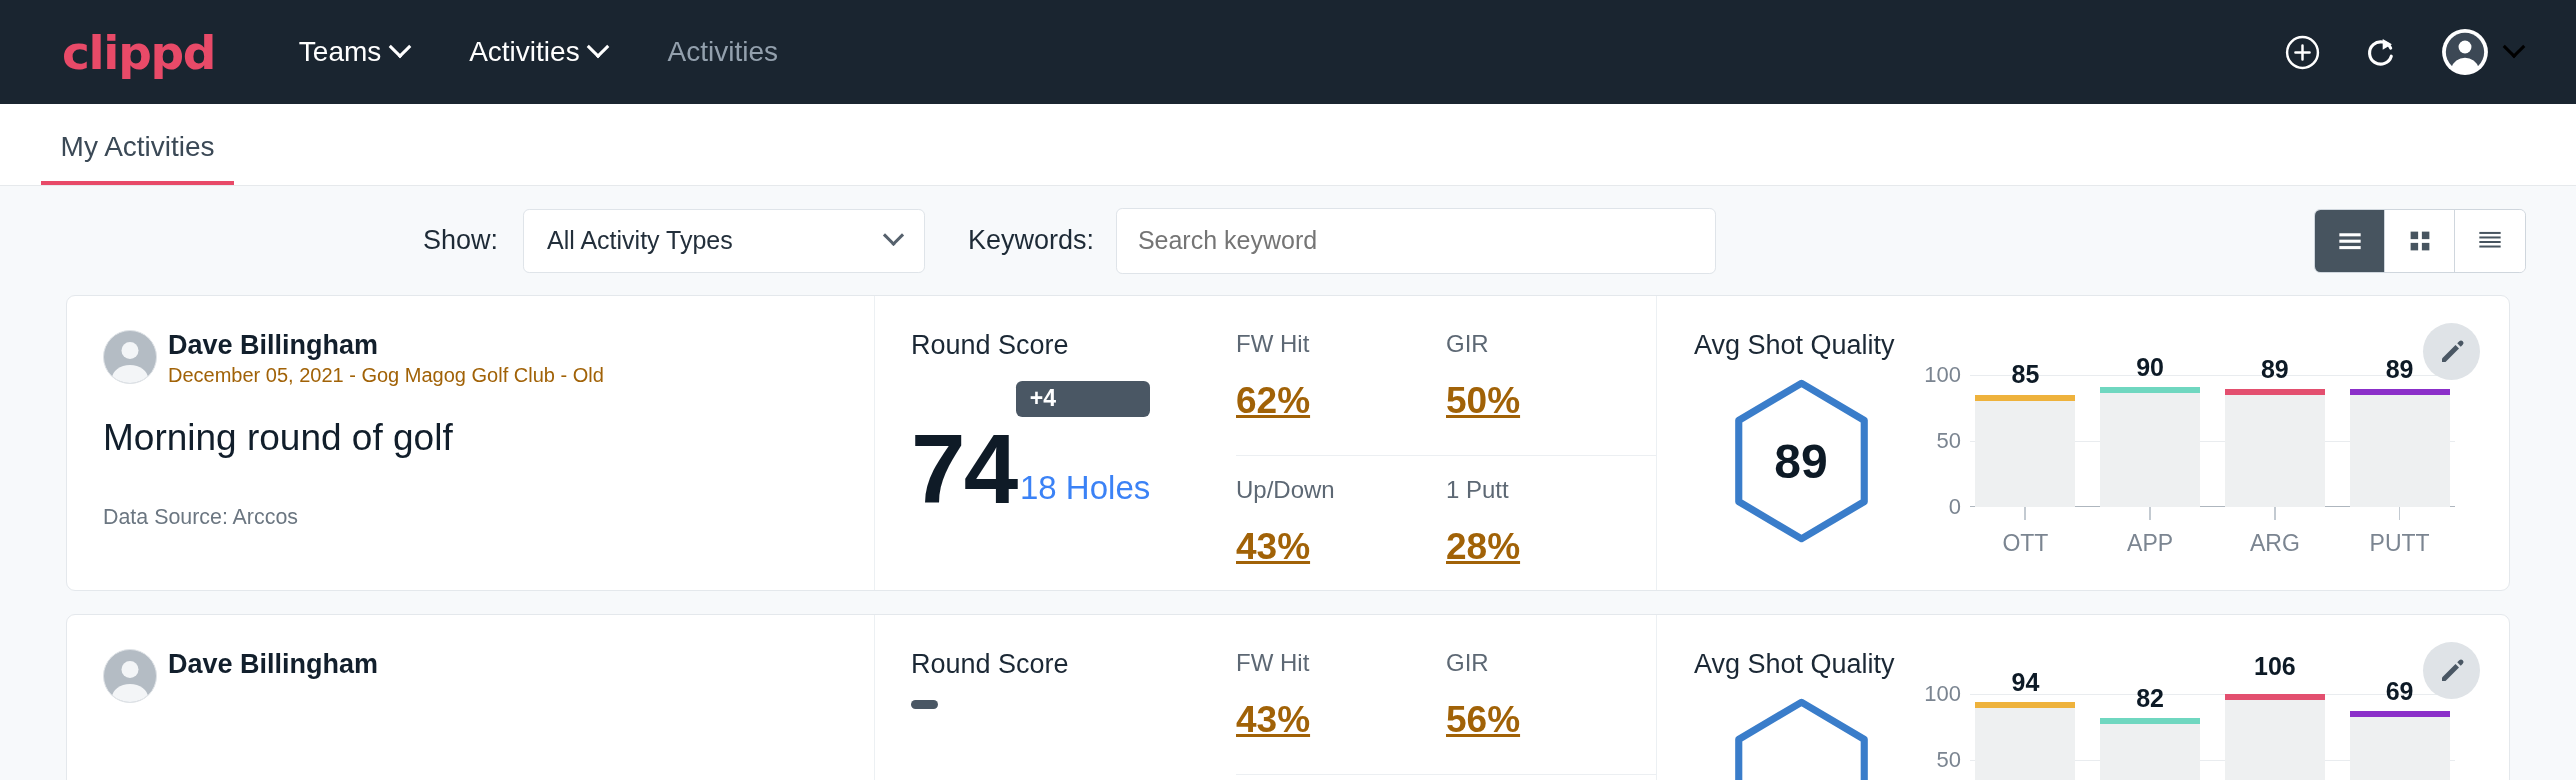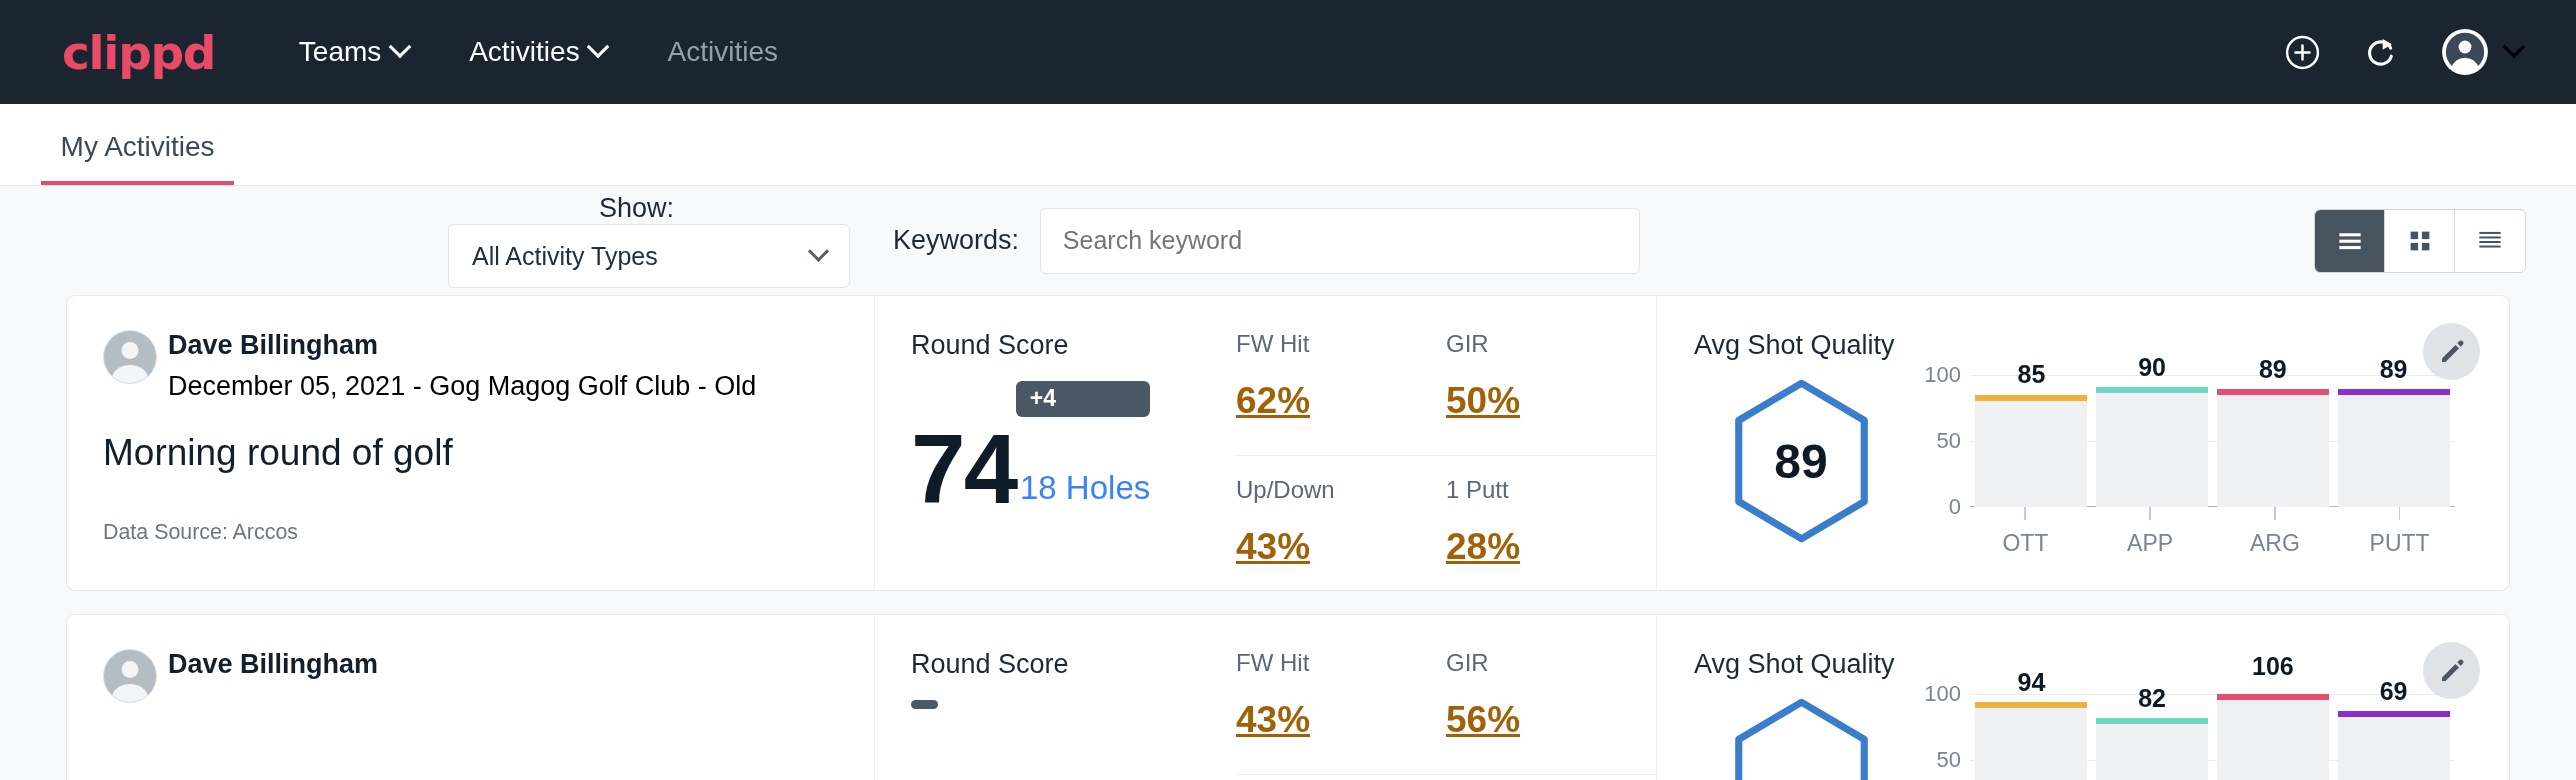--- a/index.html
+++ b/index.html
@@ -157,21 +157,21 @@
     content:''; position:absolute; left:50%; top:10.7px;
     width:17px; height:17px; border-radius:50%;
     background:#f3f5f7; transform:translateX(-50%);
   }
   .pavatar::after {
     content:''; position:absolute; left:50%; bottom:-9px;
     width:36px; height:27px; border-radius:50% 50% 0 0;
     background:#f3f5f7; transform:translateX(-50%);
   }
   .pname { font-size: 27px; font-weight: 700; color: #121f2c; line-height: 1.15; }
-  .pmeta { font-size: 27px; color: #000000; margin-top: 10px; }
+  .pmeta { font-size: 20px; color: #a16207; margin-top: 3px; }
   .ctitle { font-size: 37px; color: #111e2b; margin-top: 30px; font-weight: 400; }
   .csource { font-size: 21.4px; color: #6b7681; margin-top: 46px; }
 
   .c-score {
     width: 361px;
     padding: 34px 0 0 36px;
     flex-shrink: 0;
   }
   .sectlabel { font-size: 27px; color: #1b2835; }
   .scorerow { display: flex; align-items: flex-end; margin-top: 7.1px; }
@@ -234,21 +234,21 @@
     height: 132px;
     position: relative;
     display: flex;
     align-items: flex-end;
     justify-content: space-between;
     padding: 0 5.4px;
   }
   .gridline { position: absolute; left: 0; right: 0; height: 0.9px; background: #e9ecef; }
   .axisline { position: absolute; left: 0; right: 0; bottom: 0; height: 1.8px; background: #aeb6be; }
   .barcol {
-    width: 112px;
+    width: 100px;
     position: relative;
     display: flex; flex-direction: column; justify-content: flex-end;
     height: 100%;
     z-index: 2;
   }
   .barval {
     position: absolute; left: 0; right: 0;
     text-align: center;
     font-size: 25px; font-weight: 700; color: #0d1a26;
   }
@@ -315,21 +315,21 @@
 <div class="tabbar">
   <div class="tab active">
     <span>My Activities</span>
   </div>
 </div>
 
 <div class="page">
 
   <div class="filterrow">
 
-    <div style="margin-left:357px;display:flex;align-items:center;flex-direction:column;">
+    <div style="margin-left:357px;display:flex;align-items:center;">
       <span class="showlabel">Show:</span>
       <div class="select">
         <span>All Activity Types</span>
         <span class="sel-chev"></span>
       </div>
     </div>
 
     <span class="kwlabel">Keywords:</span>
     <input class="searchbox" type="text" placeholder="Search keyword" style="">
 

